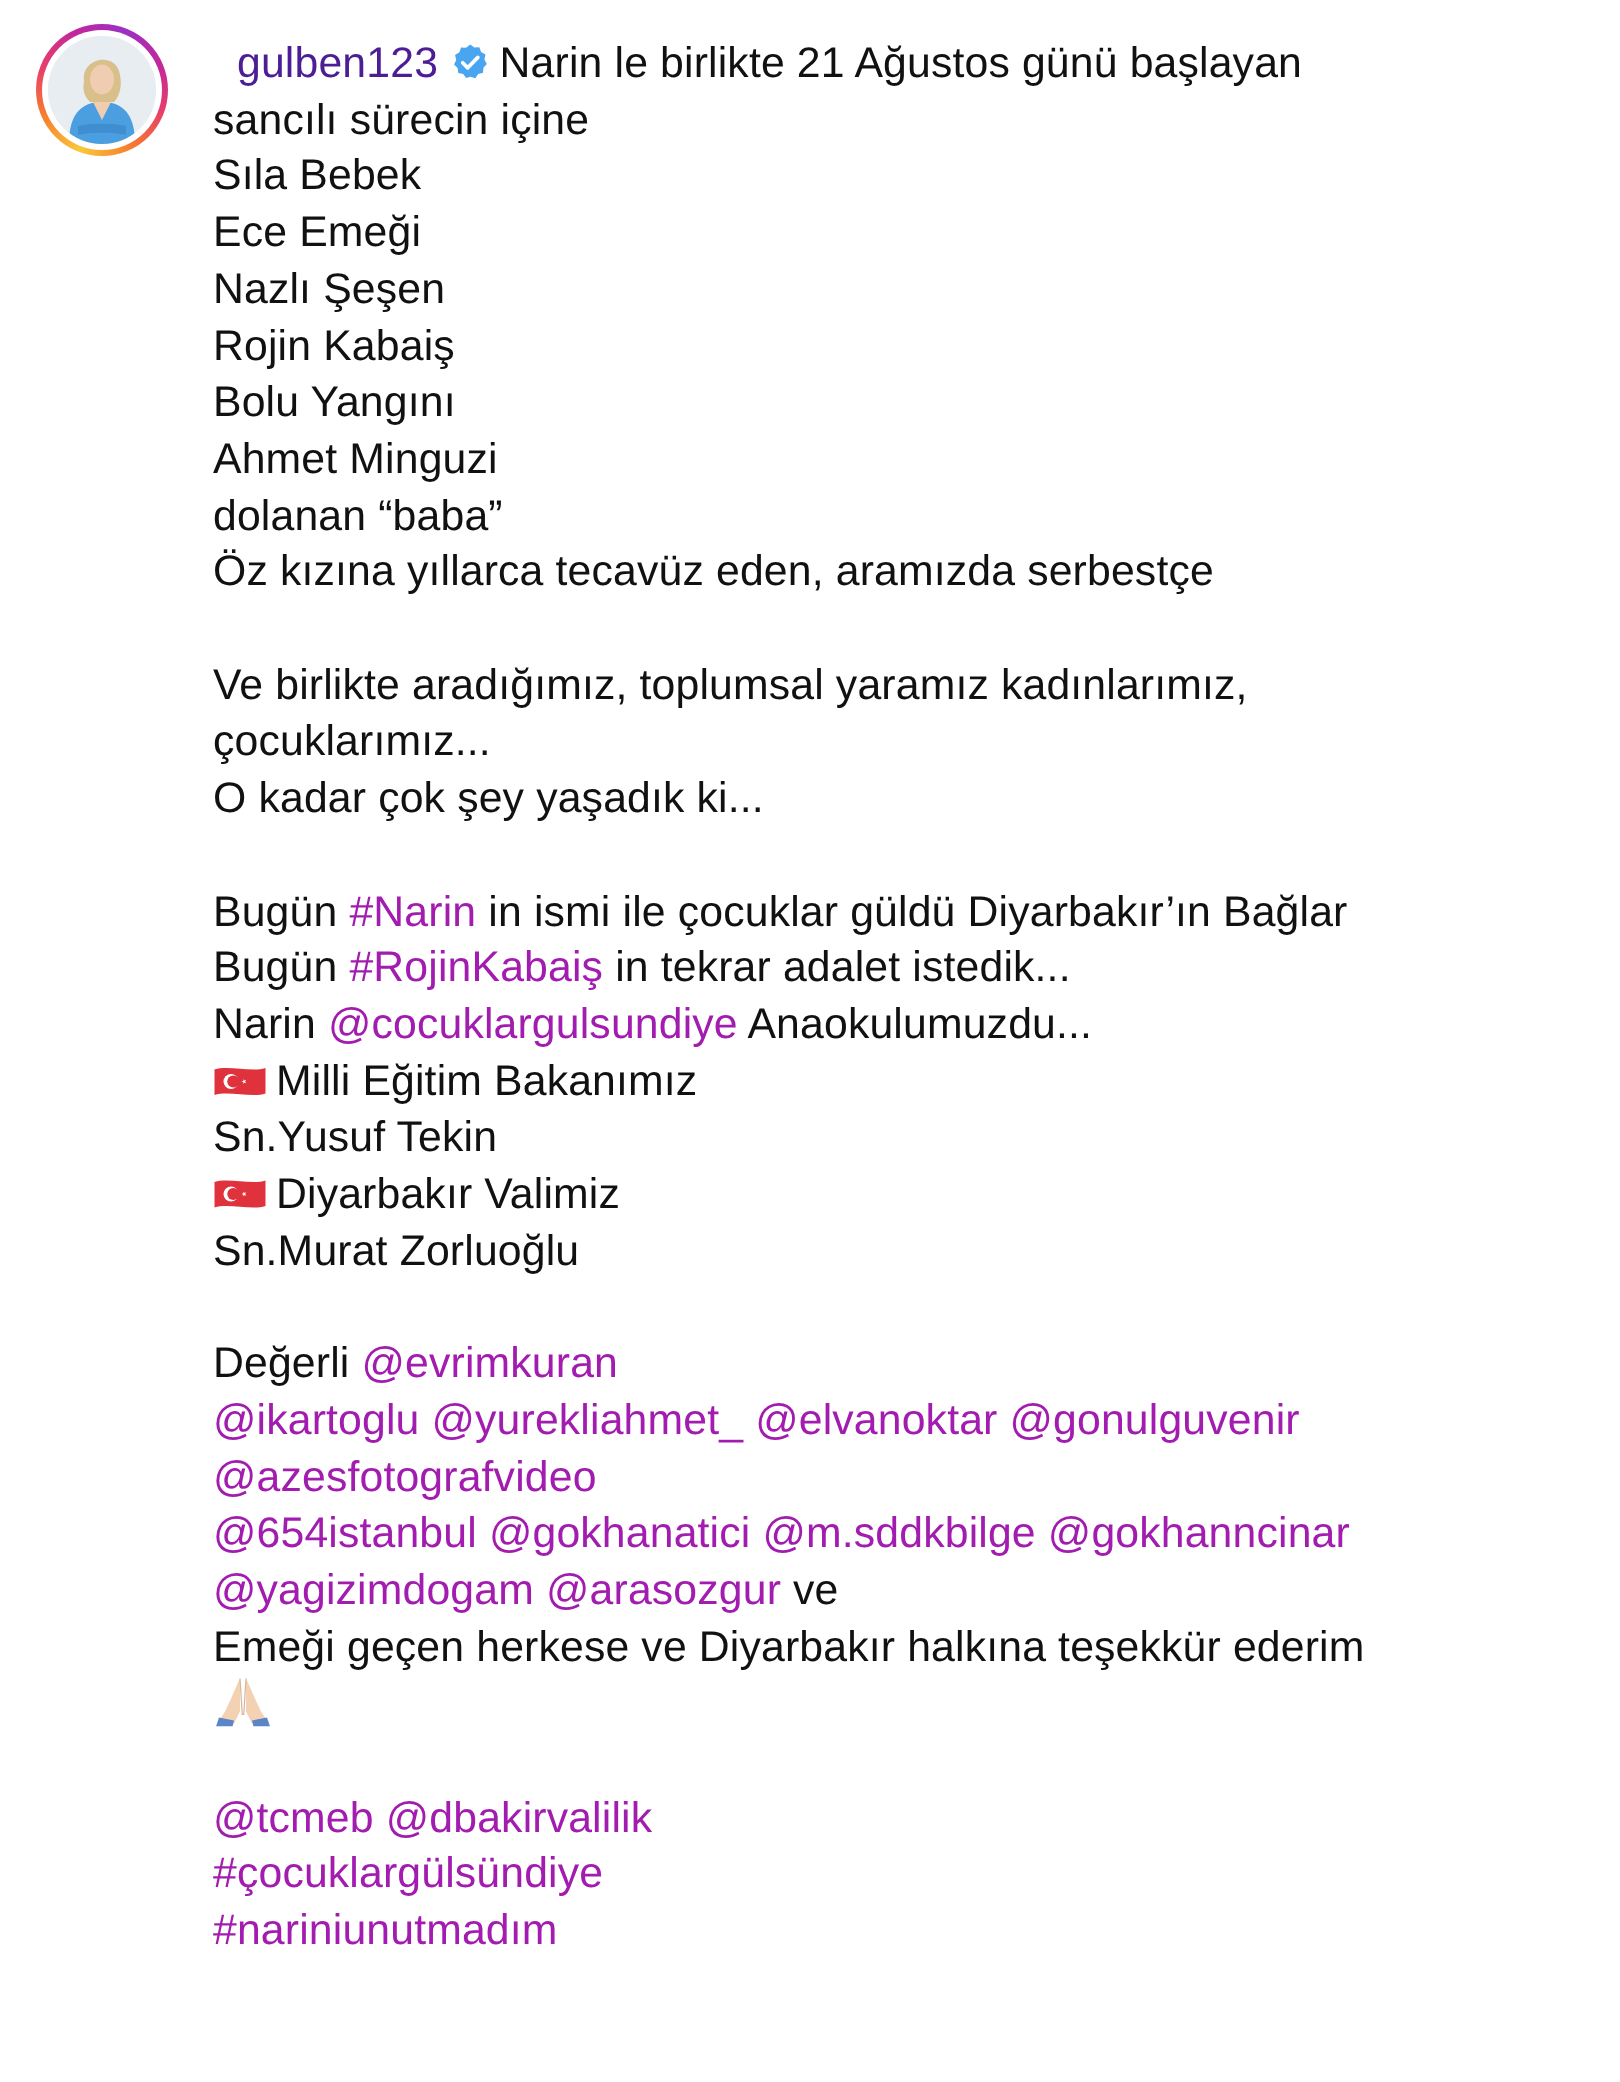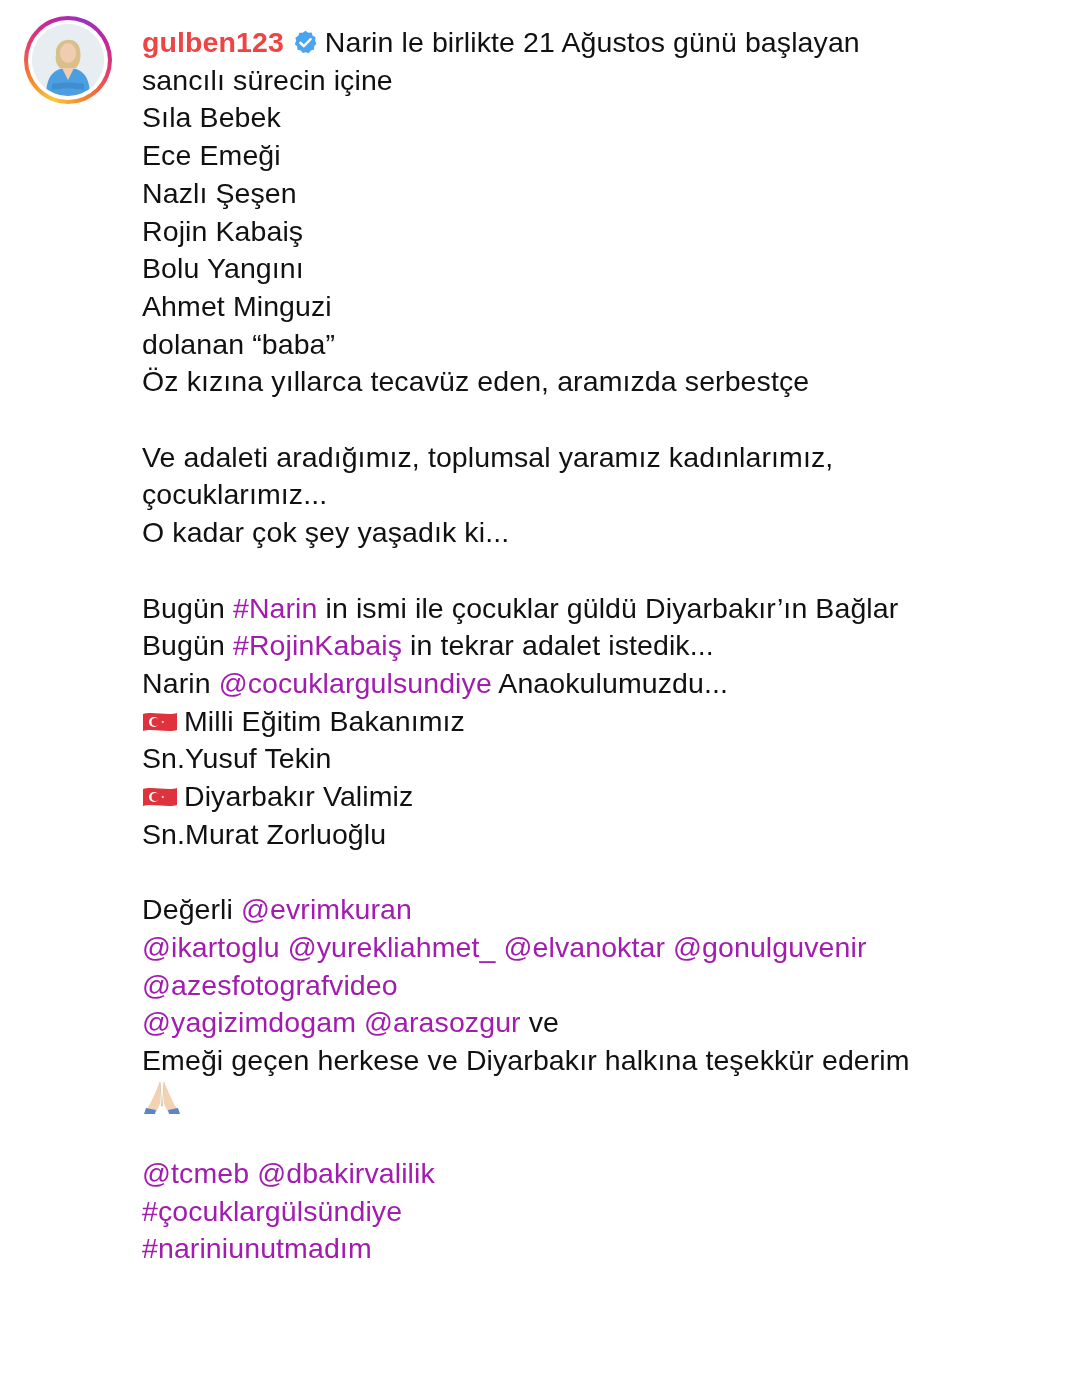--- a/index.html
+++ b/index.html
@@ -51,22 +51,23 @@
       width: 900px;
       font-size: 28.5px;
       line-height: 37.7px;
       letter-spacing: 0.1px;
     }
     .line {
       white-space: nowrap;
       min-height: 37.7px;
     }
     .username {
-      font-weight: bold;
-      color: #ef4444;
+      font-weight: normal;
+      color: #4c1d95;
+      margin-left: 16px;
     }
     .verified {
       display: inline-block;
       width: 27px;
       height: 27px;
       vertical-align: -4px;
       margin: 0 6px 0 8px;
     }
     .link {
       color: #a21caf;
@@ -117,21 +118,21 @@
   <div class="line">sancılı sürecin içine</div>
   <div class="line">Sıla Bebek</div>
   <div class="line">Ece Emeği</div>
   <div class="line">Nazlı Şeşen</div>
   <div class="line">Rojin Kabaiş</div>
   <div class="line">Bolu Yangını</div>
   <div class="line">Ahmet Minguzi</div>
   <div class="line">dolanan “baba”</div>
   <div class="line">Öz kızına yıllarca tecavüz eden, aramızda serbestçe</div>
   <div class="line"></div>
-  <div class="line">Ve adaleti aradığımız, toplumsal yaramız kadınlarımız,</div>
+  <div class="line">Ve birlikte aradığımız, toplumsal yaramız kadınlarımız,</div>
   <div class="line">çocuklarımız...</div>
   <div class="line">O kadar çok şey yaşadık ki...</div>
   <div class="line"></div>
   <div class="line">
     <span>Bugün </span><span class="link">#Narin</span><span> in ismi ile çocuklar güldü Diyarbakır’ın Bağlar</span>
   </div>
   <div class="line">
     <span>Bugün </span><span class="link">#RojinKabaiş</span><span> in tekrar adalet istedik...</span>
   </div>
   <div class="line">
@@ -159,20 +160,23 @@
   <div class="line">
     <span>Değerli </span><span class="link">@evrimkuran</span>
   </div>
   <div class="line">
     <span class="link">@ikartoglu</span> <span class="link">@yurekliahmet_</span> <span class="link">@elvanoktar</span> <span class="link">@gonulguvenir</span>
   </div>
   <div class="line">
     <span class="link">@azesfotografvideo</span>
   </div>
   <div class="line">
+    <span class="link">@654istanbul</span> <span class="link">@gokhanatici</span> <span class="link">@m.sddkbilge</span> <span class="link">@gokhanncinar</span>
+  </div>
+  <div class="line">
     <span class="link">@yagizimdogam</span> <span class="link">@arasozgur</span><span> ve</span>
   </div>
   <div class="line">Emeği geçen herkese ve Diyarbakır halkına teşekkür ederim</div>
   <div class="line">
     <svg class="pray" viewBox="0 0 40 34">
       <path d="M18 2 C15 8, 12 16, 8 24 L4 30 L14 32 L18 24 Z" fill="#f3d2b3"></path>
       <path d="M22 2 C25 8, 28 16, 32 24 L36 30 L26 32 L22 24 Z" fill="#f3d2b3"></path>
       <path d="M4 28 L14 30 L13 34 L2 34 Z" fill="#5a86c8"></path>
       <path d="M36 28 L26 30 L27 34 L38 34 Z" fill="#5a86c8"></path>
       <path d="M18 2 L19.5 26 L20.5 26 L22 2" stroke="#d9b494" stroke-width="0.8" fill="none"></path>

